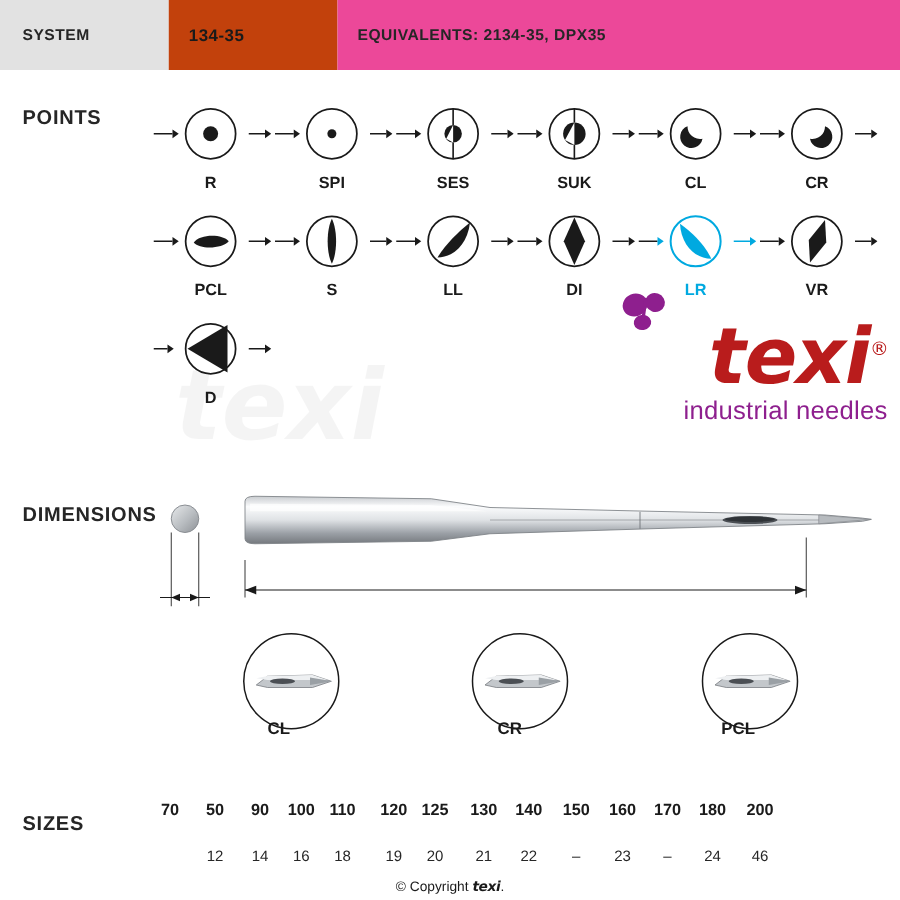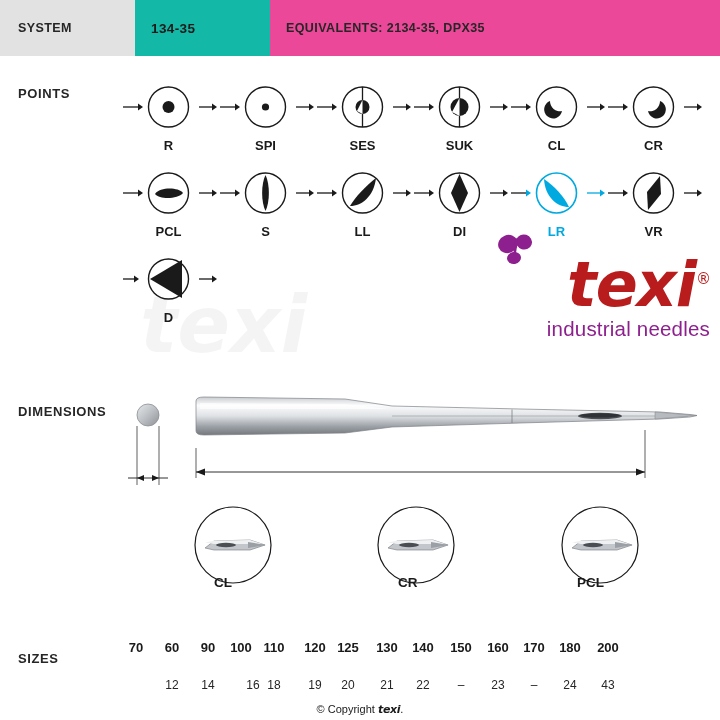--- a/index.html
+++ b/index.html
@@ -27,38 +27,38 @@
     letter-spacing: 0.4px;
   }
   .hdr-system {
     width: 135px;
     background: #e2e2e2;
     padding-left: 18px;
     color: #262626;
   }
   .hdr-number {
     width: 135px;
-    background: #14b8a6;
+    background: #c2410c;
     padding-left: 16px;
     color: #1a1a1a;
     font-size: 13.5px;
   }
   .hdr-equiv {
     flex: 1;
     background: #ec4899;
     padding-left: 16px;
     color: #262626;
     font-size: 12.5px;
     font-weight: bold;
   }
 
   
   .section-label {
     position: absolute;
-    font-size: 13px;
+    font-size: 16px;
     font-weight: bold;
     letter-spacing: 0.6px;
     color: #262626;
   }
   #lbl-points { left: 18px; top: 86px; }
   #lbl-dimensions { left: 18px; top: 404px; }
   #lbl-sizes { left: 18px; top: 651px; }
 
   
   .points-area {
@@ -475,48 +475,48 @@
   </svg>
 
   <div class="detail-label" style="left:214px; top:185px;">CL</div>
   <div class="detail-label" style="left:398px; top:185px;">CR</div>
   <div class="detail-label" style="left:577px; top:185px;">PCL</div>
 </div>
 
 <div class="sizes-area">
   <div class="size-row size-row-1">
     <div class="size-cell" style="left:116px; width:40px;">70</div>
-    <div class="size-cell" style="left:152px; width:40px;">60</div>
+    <div class="size-cell" style="left:152px; width:40px;">50</div>
     <div class="size-cell" style="left:188px; width:40px;">90</div>
     <div class="size-cell" style="left:220px; width:42px;">100</div>
     <div class="size-cell" style="left:253px; width:42px;">110</div>
     <div class="size-cell" style="left:294px; width:42px;">120</div>
     <div class="size-cell" style="left:327px; width:42px;">125</div>
     <div class="size-cell" style="left:366px; width:42px;">130</div>
     <div class="size-cell" style="left:402px; width:42px;">140</div>
     <div class="size-cell" style="left:440px; width:42px;">150</div>
     <div class="size-cell" style="left:477px; width:42px;">160</div>
     <div class="size-cell" style="left:513px; width:42px;">170</div>
     <div class="size-cell" style="left:549px; width:42px;">180</div>
     <div class="size-cell" style="left:587px; width:42px;">200</div>
   </div>
   <div class="size-row size-row-2" style="margin-top:12px;">
     <div class="size-cell" style="left:116px; width:40px;margin-top:40px;">10</div>
     <div class="size-cell" style="left:152px; width:40px;">12</div>
     <div class="size-cell" style="left:188px; width:40px;">14</div>
-    <div class="size-cell" style="left:232px; width:42px;">16</div>
+    <div class="size-cell" style="left:220px; width:42px;">16</div>
     <div class="size-cell" style="left:253px; width:42px;">18</div>
     <div class="size-cell" style="left:294px; width:42px;">19</div>
     <div class="size-cell" style="left:327px; width:42px;">20</div>
     <div class="size-cell" style="left:366px; width:42px;">21</div>
     <div class="size-cell" style="left:402px; width:42px;">22</div>
     <div class="size-cell" style="left:440px; width:42px;">–</div>
     <div class="size-cell" style="left:477px; width:42px;">23</div>
     <div class="size-cell" style="left:513px; width:42px;">–</div>
     <div class="size-cell" style="left:549px; width:42px;">24</div>
-    <div class="size-cell" style="left:587px; width:42px;">43</div>
+    <div class="size-cell" style="left:587px; width:42px;">46</div>
   </div>
 </div>
 
 <div class="copyright">
   <span>© Copyright</span>
   <span class="c-logo">texi</span><span>.</span>
 </div>
 
 </body></html>

